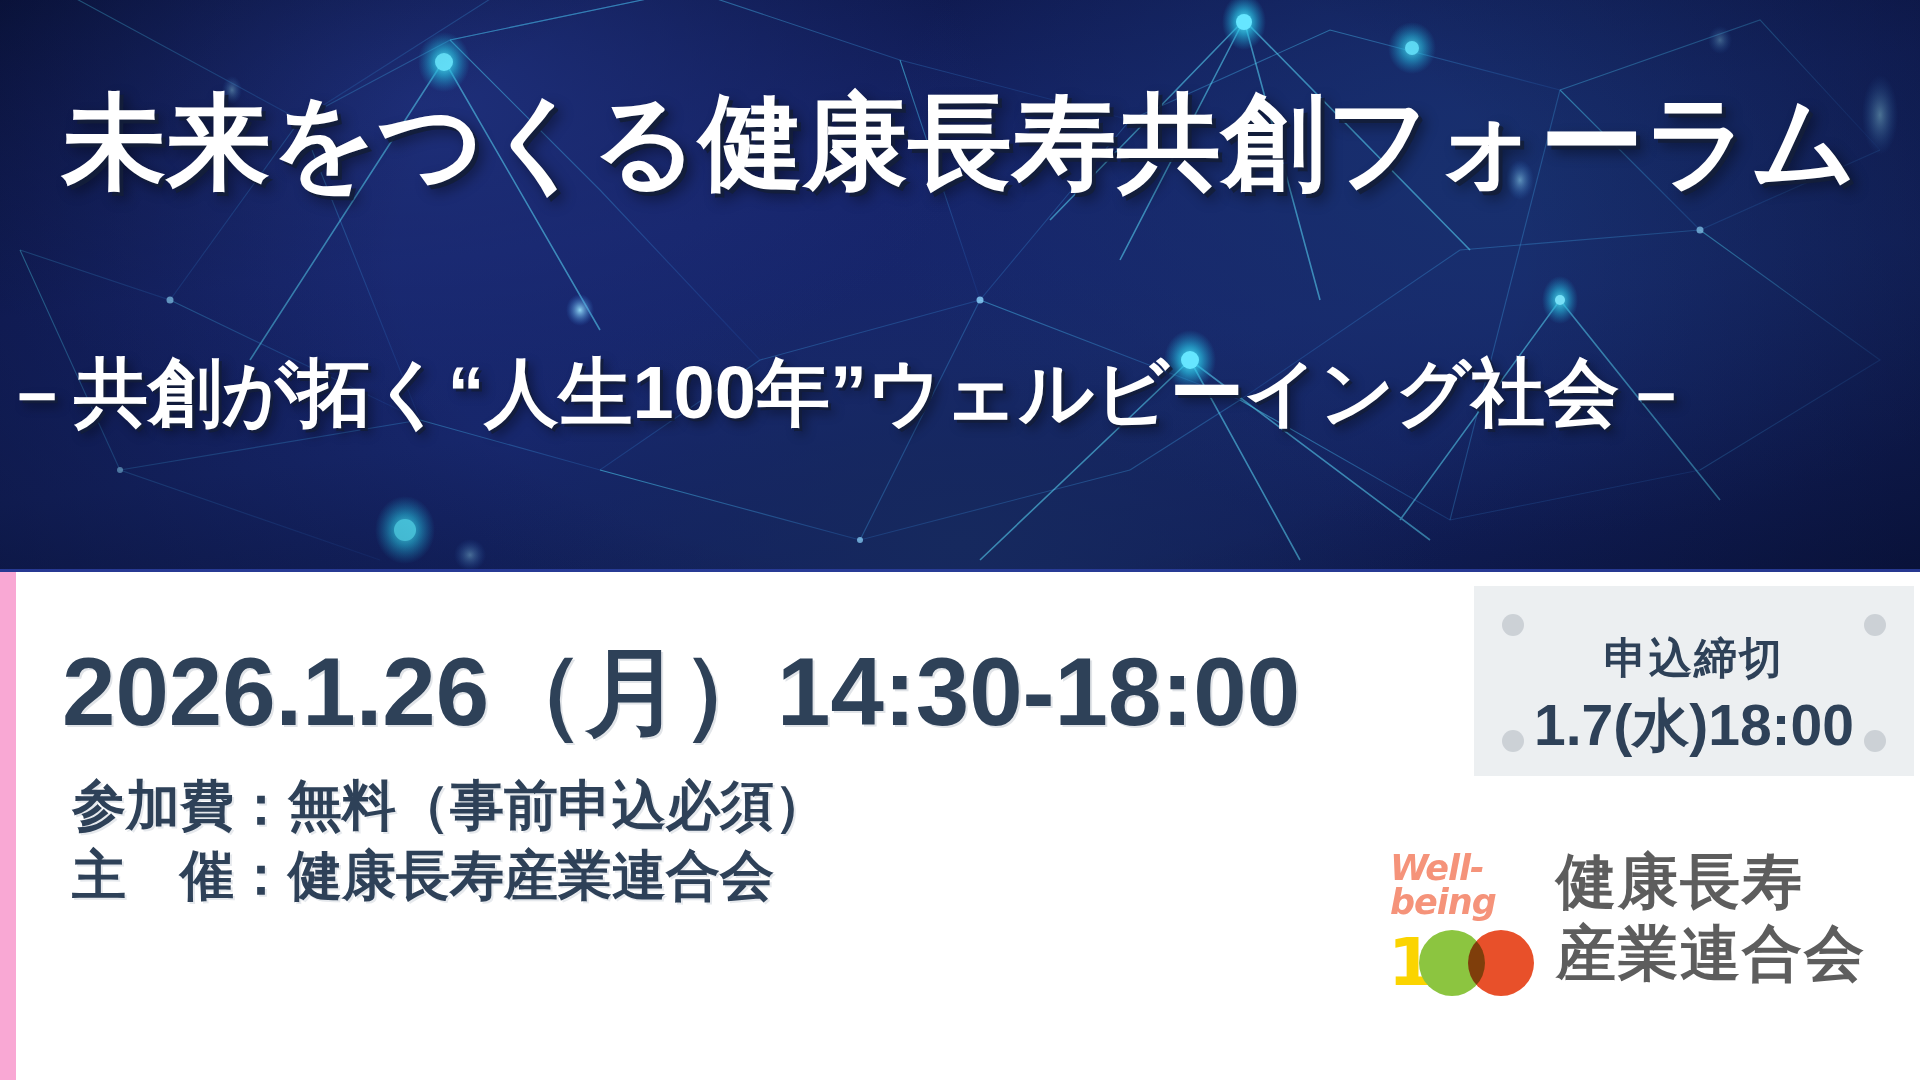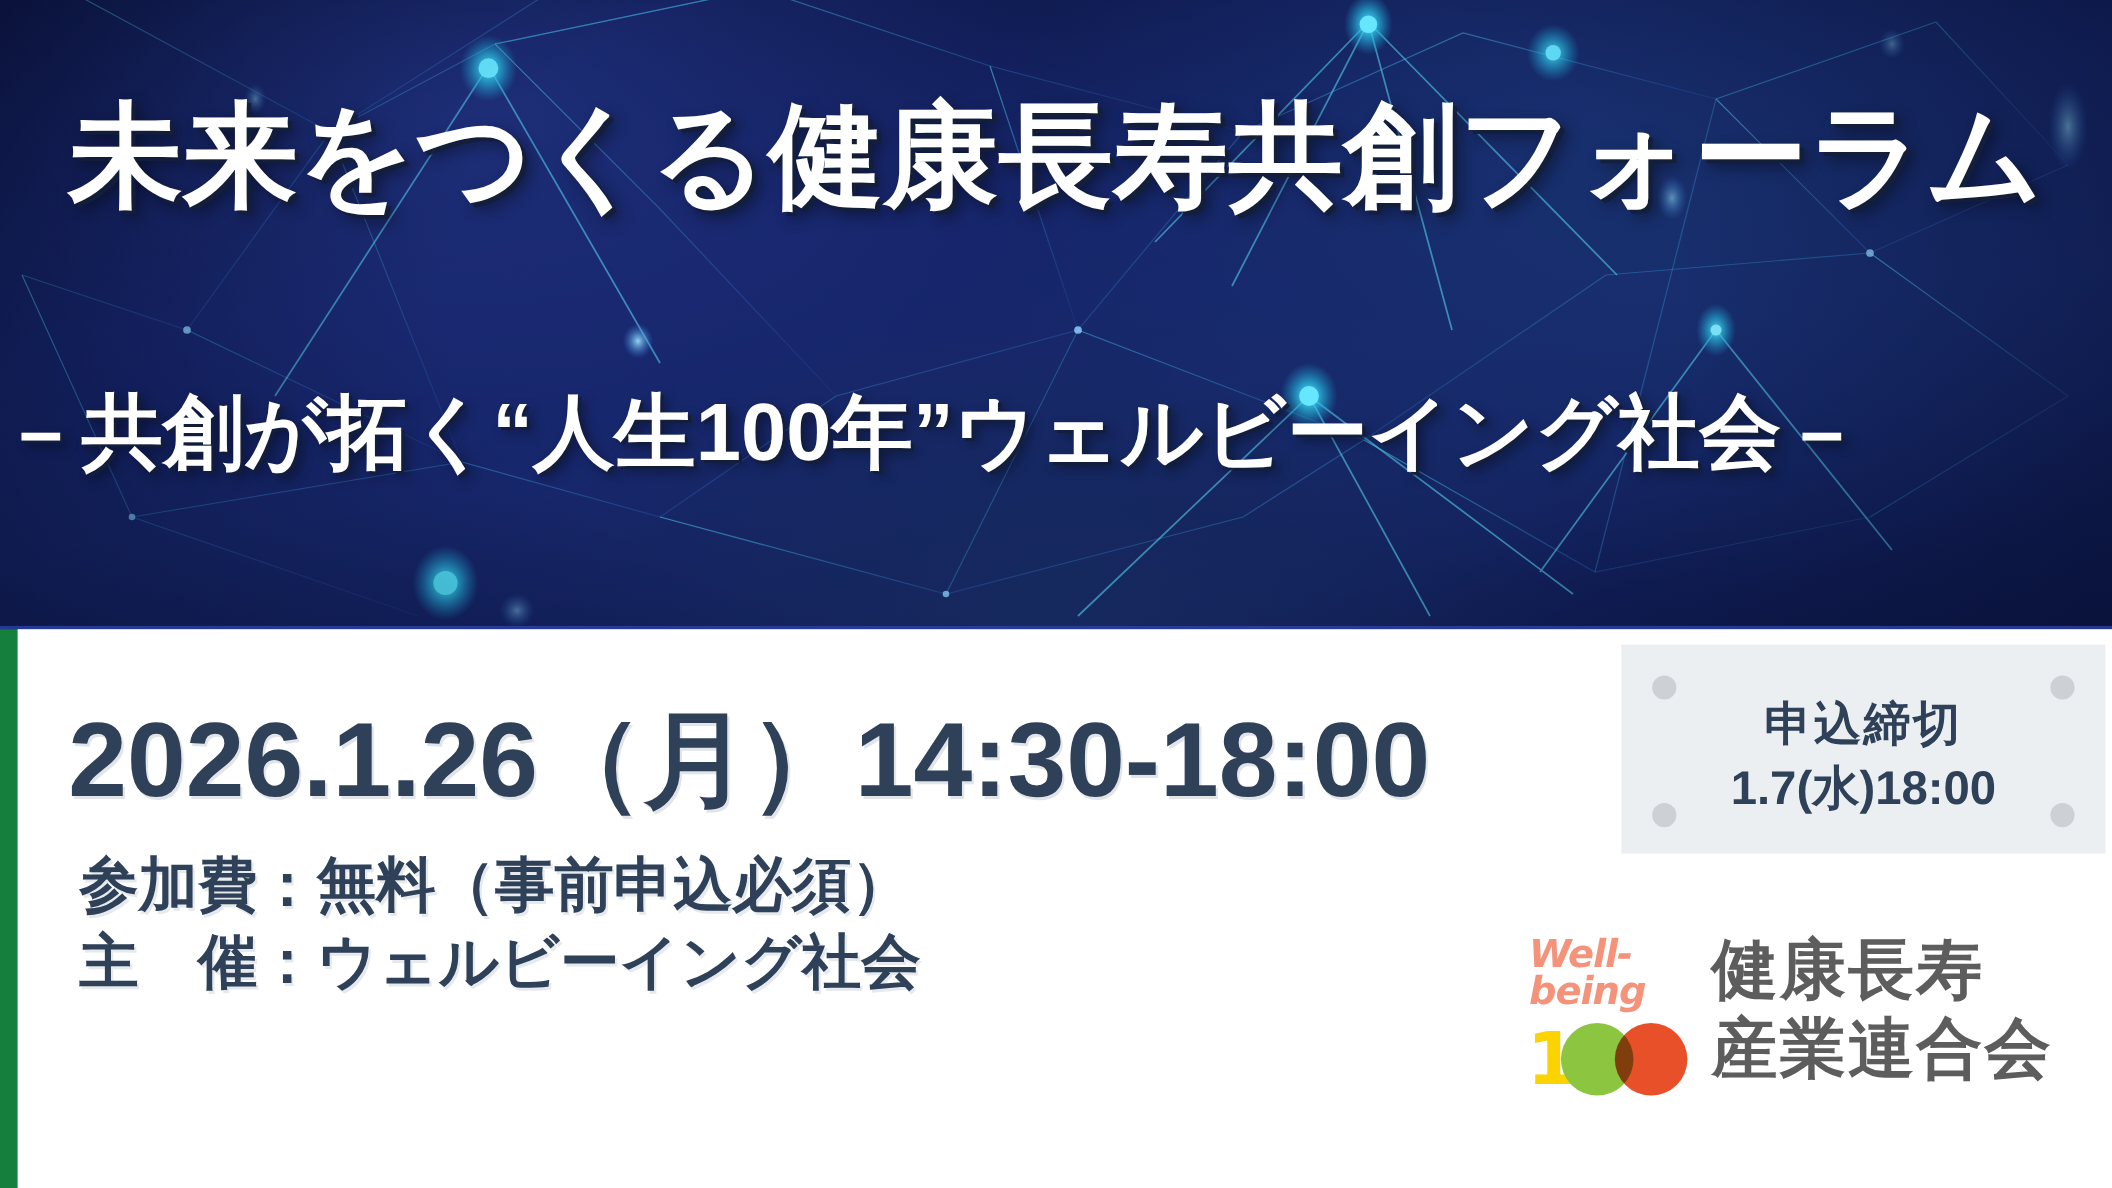--- a/index.html
+++ b/index.html
@@ -2,21 +2,21 @@
 <html lang="ja"><head>
 <meta charset="utf-8">
 <title>event-banner</title>
 <style>
   html,body{margin:0;padding:0;}
   body{
     width:1920px;height:1080px;overflow:hidden;
     font-family:"Liberation Sans","DejaVu Sans",sans-serif;
     background:#ffffff;
   }
-  .banner{position:relative;width:1920px;height:1080px;overflow:hidden;background:#15803d;}
+  .banner{position:relative;width:1920px;height:1080px;overflow:hidden;background:#f9a8d4;}
 
   
   .hero{
     position:absolute;left:0;top:0;width:1920px;height:572px;overflow:hidden;
     background:
       radial-gradient(ellipse 780px 430px at 22% 18%, #1e2f7a 0%, rgba(30,47,122,0) 72%),
       radial-gradient(ellipse 900px 520px at 78% 30%, #18306e 0%, rgba(24,48,110,0) 70%),
       radial-gradient(ellipse 640px 380px at 50% 95%, #16295e 0%, rgba(22,41,94,0) 75%),
       linear-gradient(172deg,#0b1440 0%,#16246a 38%,#17276c 60%,#0e1a4e 100%);
   }
@@ -64,21 +64,21 @@
   }
   .dl-dot{position:absolute;width:22px;height:22px;border-radius:50%;background:#ccd1d6;}
   .dl-dot.tl{left:28px;top:28px;} .dl-dot.tr{right:28px;top:28px;}
   .dl-dot.bl{left:28px;bottom:24px;} .dl-dot.br{right:28px;bottom:24px;}
   .dl-title{
     position:absolute;left:0;top:44px;width:440px;text-align:center;
     font-size:43px;font-weight:700;color:#2e4158;letter-spacing:2px;
   }
   .dl-value{
     position:absolute;left:0;top:102px;width:440px;text-align:center;
-    font-size:43px;font-weight:700;color:#2e4158;letter-spacing:0px;
+    font-size:57px;font-weight:700;color:#2e4158;letter-spacing:0px;
   }
 
   
   .logo{position:absolute;left:1372px;top:272px;width:534px;height:180px;}
   .logo-mark{position:absolute;left:0;top:8px;width:150px;height:150px;}
   .wb-text{
     position:absolute;left:2px;top:0;width:150px;
     font-family:"DejaVu Sans","Liberation Sans",sans-serif;
     font-size:35px;line-height:.96;font-weight:700;font-style:italic;
     color:#f5937a;letter-spacing:-1px;
@@ -190,21 +190,21 @@
 
     <div class="hero-bottom-line"></div>
   </div>
 
   <div class="lower">
 
     <div class="date-line">2026.1.26（月）14:30-18:00</div>
 
     <div class="details">
       <div class="detail-row">参加費：無料（事前申込必須）</div>
-      <div class="detail-row">主　催：ウェルビーイング社会</div>
+      <div class="detail-row">主　催：健康長寿産業連合会</div>
     </div>
 
     <div class="deadline">
       <span class="dl-dot tl"></span>
       <span class="dl-dot tr"></span>
       <span class="dl-dot bl"></span>
       <span class="dl-dot br"></span>
       <div class="dl-title">申込締切</div>
       <div class="dl-value">1.7(水)18:00</div>
     </div>

